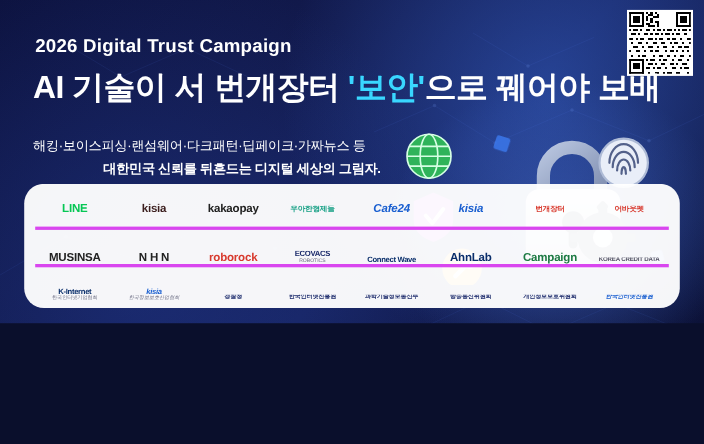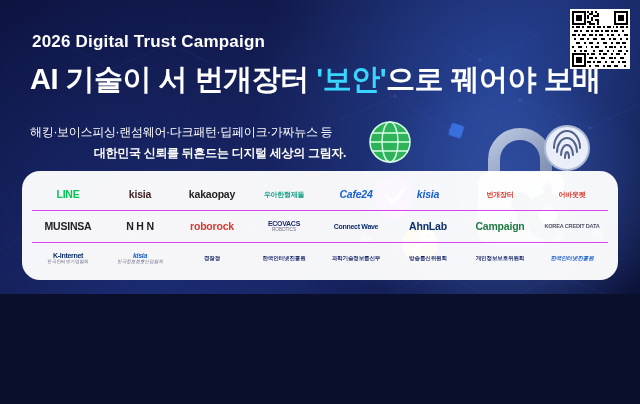--- a/index.html
+++ b/index.html
@@ -111,21 +111,22 @@
     padding: 8px 10px 6px 10px;
     box-sizing: border-box;
   }
   .logo-row {
     display: flex;
     align-items: center;
     justify-content: space-around;
     height: 31px;
   }
   .logo-row + .logo-row {
-    border-top: 1px solid #d946ef;
+    border-top: 3px solid #d946ef;
+    align-items: flex-end;
   }
   .logo {
     flex: 1 1 0;
     text-align: center;
     font-size: 10.5px;
     font-weight: bold;
     color: #222222;
     letter-spacing: -0.2px;
     white-space: nowrap;
     line-height: 1.05;

